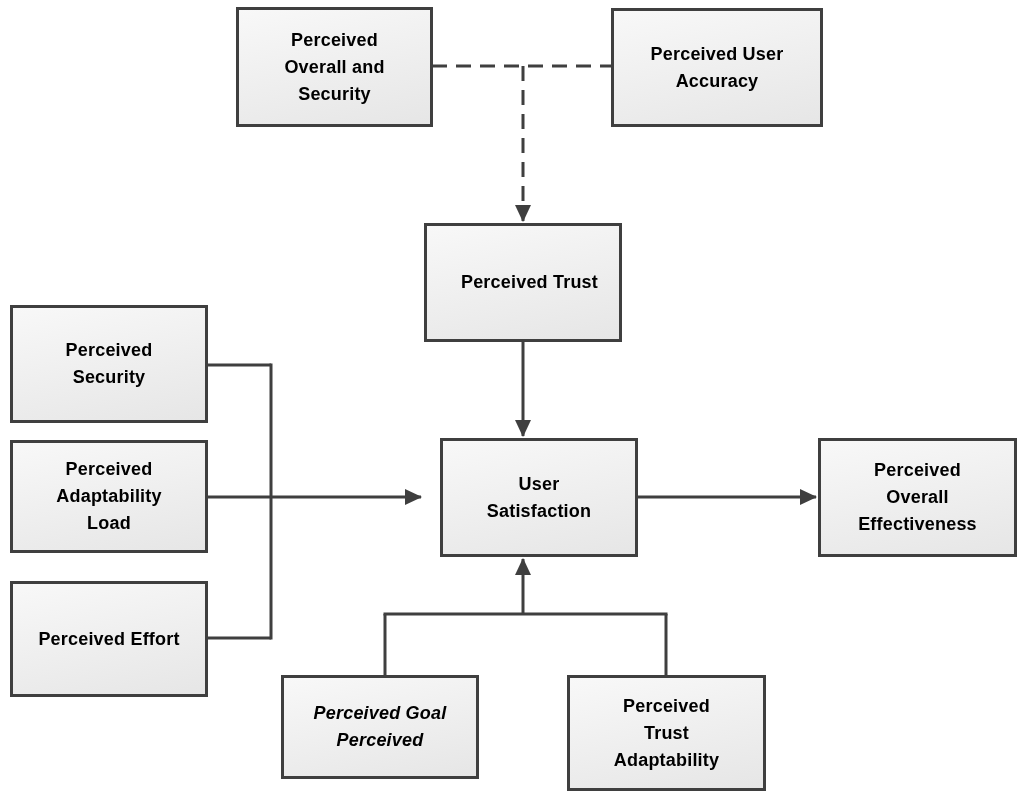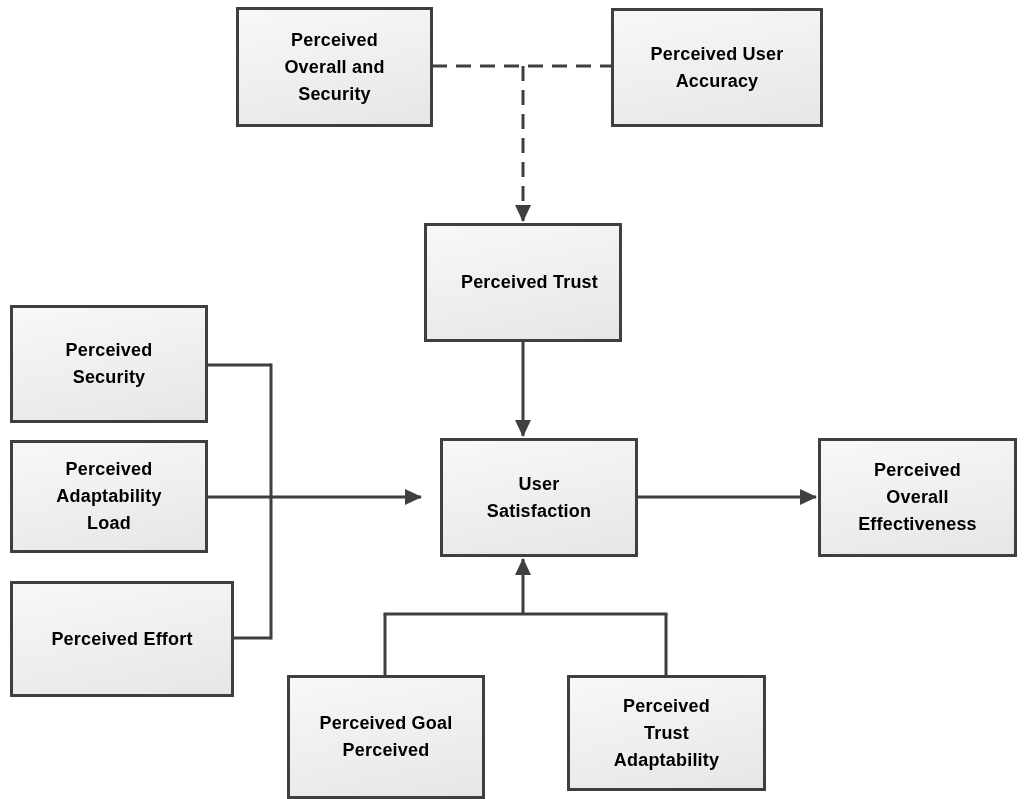--- a/index.html
+++ b/index.html
@@ -122,25 +122,25 @@
     <div class="nl">Perceived</div>
     <div class="nl">Security</div>
   </div>
 
   <div class="node" style="left:10px;top:440px;width:198px;height:113px;">
     <div class="nl">Perceived</div>
     <div class="nl">Adaptability</div>
     <div class="nl">Load</div>
   </div>
 
-  <div class="node" style="left:10px;top:581px;width:224px;height:116px;">
+  <div class="node" style="left:10px;top:581px;width:198px;height:116px;">
     <div class="nl">Perceived Effort</div>
   </div>
 
-  <div class="node" style="left:287px;top:675px;width:198px;height:124px;">
+  <div class="node" style="left:281px;top:675px;width:198px;height:104px;font-style:italic;">
     <div class="nl">Perceived Goal</div>
     <div class="nl">Perceived</div>
   </div>
 
   <div class="node" style="left:567px;top:675px;width:199px;height:116px;">
     <div class="nl">Perceived</div>
     <div class="nl">Trust</div>
     <div class="nl">Adaptability</div>
   </div>
 

